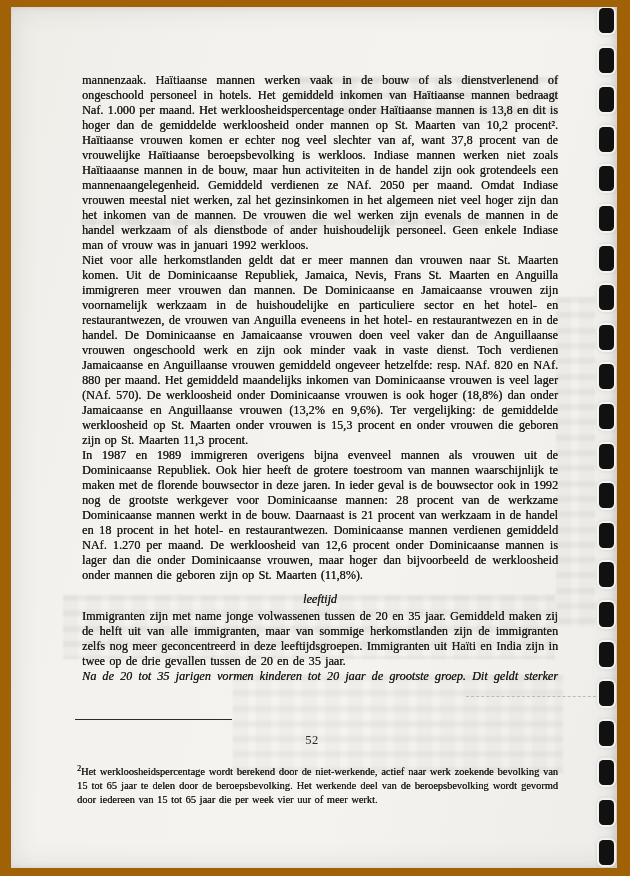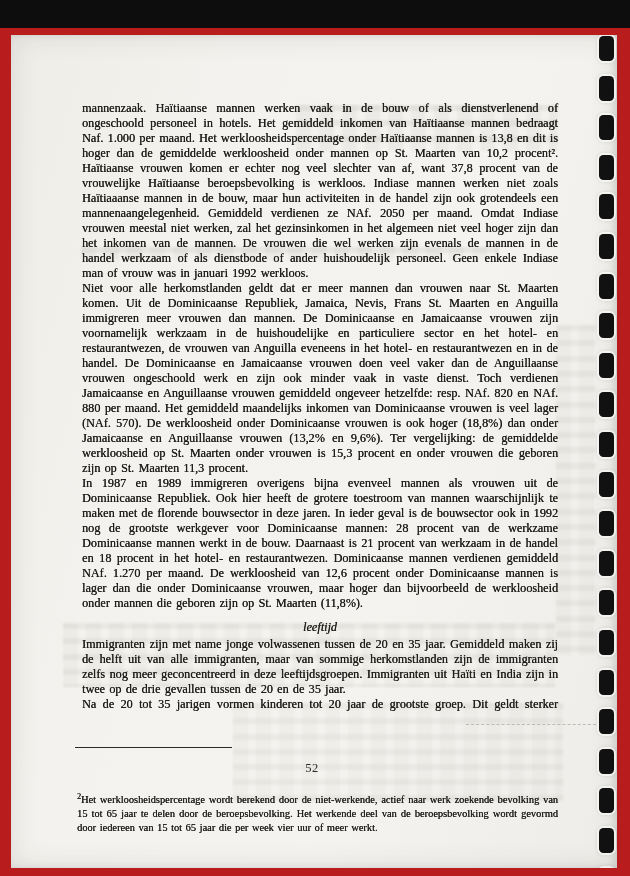--- a/index.html
+++ b/index.html
@@ -5,22 +5,21 @@
   html,body{margin:0;padding:0;}
   body{
     width:630px;height:876px;
     background:#0d0d0d;
     font-family:"Liberation Serif", serif;
     overflow:hidden;
     position:relative;
   }
   .scan-frame{
     position:absolute;inset:0;
-    background:#b91c1c;
-    margin-top:28px;
+    background:#a16207;
   }
   .paper{
     position:absolute;
     left:11px;top:7px;right:13px;bottom:8px;
     background:linear-gradient(105deg,#eeede8 0%,#f3f2ee 28%,#f4f3ef 62%,#eeede9 100%);
     box-shadow:inset 0 0 28px rgba(70,62,54,0.12), inset -3px 0 6px rgba(0,0,0,0.10);
     overflow:hidden;
   }
   
   .hole{
@@ -36,21 +35,21 @@
     position:absolute;
     left:71px;top:66px;width:476px;
     color:#201e1b;
     font-size:12.2px;
     line-height:15px;
     text-align:justify;
     word-spacing:1.2px;
     text-shadow:0.25px 0 0 currentColor;
   }
   .text-col p{margin:0;}
-  .force-justify{text-align-last:justify;}
+  .force-justify{text-align-last:justify;font-style:italic;}
   .section-heading{
     font-style:italic;
     margin:9px 0 2px 0 !important;
     text-align:center;
   }
   sup{font-size:8px;line-height:0;vertical-align:4px;}
   
   .footnote-rule{
     position:absolute;
     left:64px;top:712px;width:157px;height:0;

